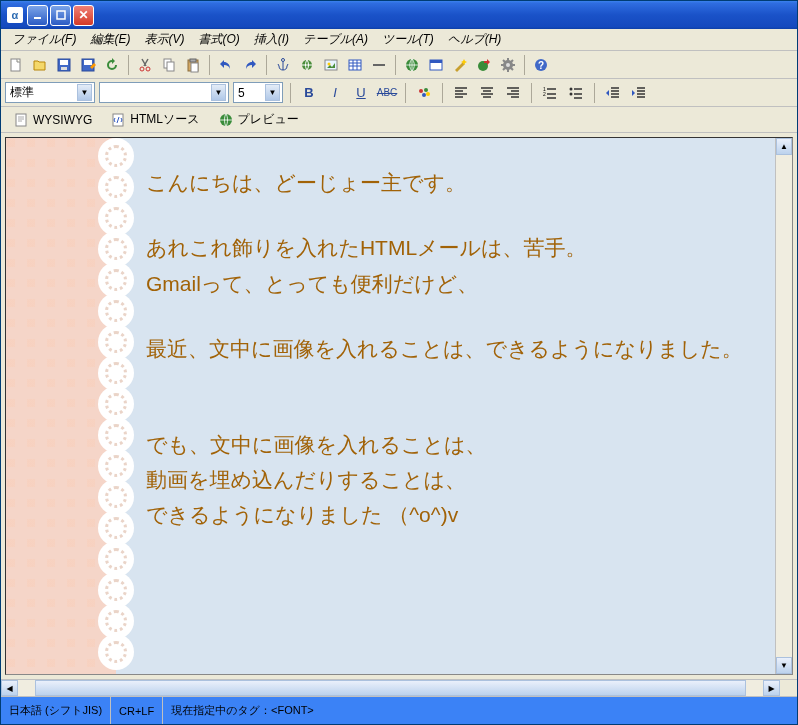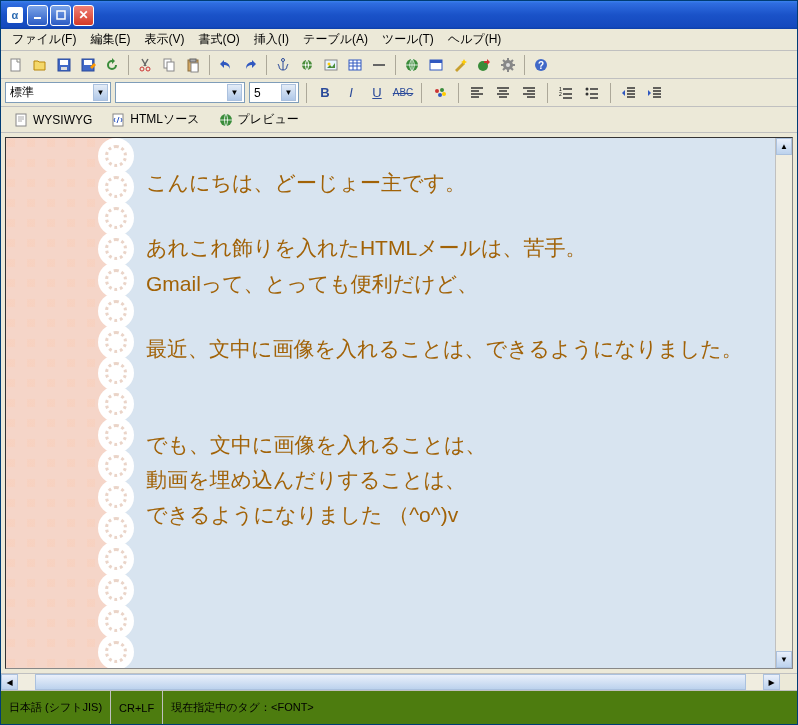--- a/index.html
+++ b/index.html
@@ -9,21 +9,21 @@
   
   .titlebar { height: 28px; background: linear-gradient(to bottom, #3a81ee 0%, #2f6de0 8%, #1a52c8 50%, #1449be 92%, #0d3fa8 100%); display: flex; align-items: center; padding: 0 2px; color: #fff; font-weight: bold; font-size: 12px; }
   .titlebar-icon { width: 16px; height: 16px; margin: 0 4px; }
   .titlebar-title { flex: 1; padding-left: 2px; text-shadow: 1px 1px 1px rgba(0,0,0,0.3); }
   .winbtns { display: flex; gap: 2px; }
   .winbtn { width: 21px; height: 21px; border: 1px solid #fff; border-radius: 3px; display: flex; align-items: center; justify-content: center; font-family: Arial; font-size: 10px; cursor: pointer; }
   .winbtn.min, .winbtn.max { background: linear-gradient(to bottom, #7ba4e8, #2b5bc4); color: #fff; }
   .winbtn.close { background: linear-gradient(to bottom, #f08076, #d43a27); color: #fff; font-size: 12px; font-weight: bold; }
   
   .menubar { height: 22px; background: #ece9d8; display: flex; align-items: center; padding: 0 4px; border-bottom: 1px solid #c0c0c0; }
-  .menu-item { padding: 2px 7px; cursor: pointer; font-size: 12px; }
+  .menu-item { padding: 2px 7px; cursor: pointer; font-size: 12px; font-style: italic; }
   
   .toolbar { height: 28px; background: #ece9d8; display: flex; align-items: center; padding: 2px 4px; border-bottom: 1px solid #c0c0c0; gap: 2px; }
   .tbtn { width: 22px; height: 22px; display: flex; align-items: center; justify-content: center; cursor: pointer; border: 1px solid transparent; border-radius: 2px; }
   .tsep { width: 1px; height: 20px; background: #aca899; margin: 0 3px; }
   
   .formatbar { height: 28px; background: #ece9d8; display: flex; align-items: center; padding: 2px 4px; border-bottom: 1px solid #c0c0c0; gap: 4px; }
   .combo { height: 21px; border: 1px solid #7f9db9; background: #fff; display: flex; align-items: center; padding: 0 2px 0 4px; font-size: 12px; }
   .combo-arrow { width: 15px; height: 17px; background: linear-gradient(to bottom, #e4ecf7, #b0c8e8); border: 1px solid #abc1de; display: flex; align-items: center; justify-content: center; margin-left: auto; font-size: 8px; cursor: pointer; }
   .fbtn { width: 22px; height: 22px; display: flex; align-items: center; justify-content: center; cursor: pointer; border: 1px solid transparent; font-family: Arial; font-size: 13px; }
   
@@ -53,21 +53,21 @@
   
   .vscroll { width: 17px; background: #e8e5d8; display: flex; flex-direction: column; border-left: 1px solid #c0c0c0; }
   .sbtn { height: 17px; background: linear-gradient(to bottom, #eaf0fb, #bcd2ed); border: 1px solid #abc1de; display: flex; align-items: center; justify-content: center; font-size: 8px; cursor: pointer; }
   .strack { flex: 1; background: #f0ede0; }
   
   .hscroll-row { height: 17px; display: flex; background: #ece9d8; border-top: 1px solid #c0c0c0; }
   .hscroll { flex: 1; display: flex; background: #f0ede0; }
   .hthumb { flex: 1; margin: 0 17px; background: linear-gradient(to bottom, #eaf0fb, #bcd2ed); border: 1px solid #abc1de; }
   .corner { width: 17px; height: 17px; background: #ece9d8; }
   
-  .statusbar { height: 34px; background: #4d7c0f; display: flex; align-items: center; font-size: 11px; border-top: 1px solid #c0c0c0; }
+  .statusbar { height: 28px; background: #3b82f6; display: flex; align-items: center; font-size: 11px; border-top: 1px solid #c0c0c0; }
   .status-cell { padding: 0 8px; border-right: 1px solid #c0c0c0; height: 100%; display: flex; align-items: center; }
   
   .ico-svg { width: 16px; height: 16px; }
 </style>
 </head>
 <body>
 
 <div class="window">
 
   <div class="titlebar">
@@ -230,21 +230,21 @@
     <div class="tsep"></div>
     <div class="tbtn">
         <svg class="ico-svg" viewBox="0 0 16 16">
           <circle cx="8" cy="8" r="6" fill="#4169c8"></circle>
           <text x="8" y="12" text-anchor="middle" font-size="10" fill="#fff" font-weight="bold">?</text>
         </svg>
       </div>
   </div>
 
   <div class="formatbar">
-    <div class="combo" style="width:106px">
+    <div class="combo" style="width:90px">
         <span>標準</span>
         <div class="combo-arrow">▼</div>
       </div>
     <div class="combo" style="width:130px">
         <span></span>
         <div class="combo-arrow">▼</div>
       </div>
     <div class="combo" style="width:50px">
         <span>5</span>
         <div class="combo-arrow">▼</div>

